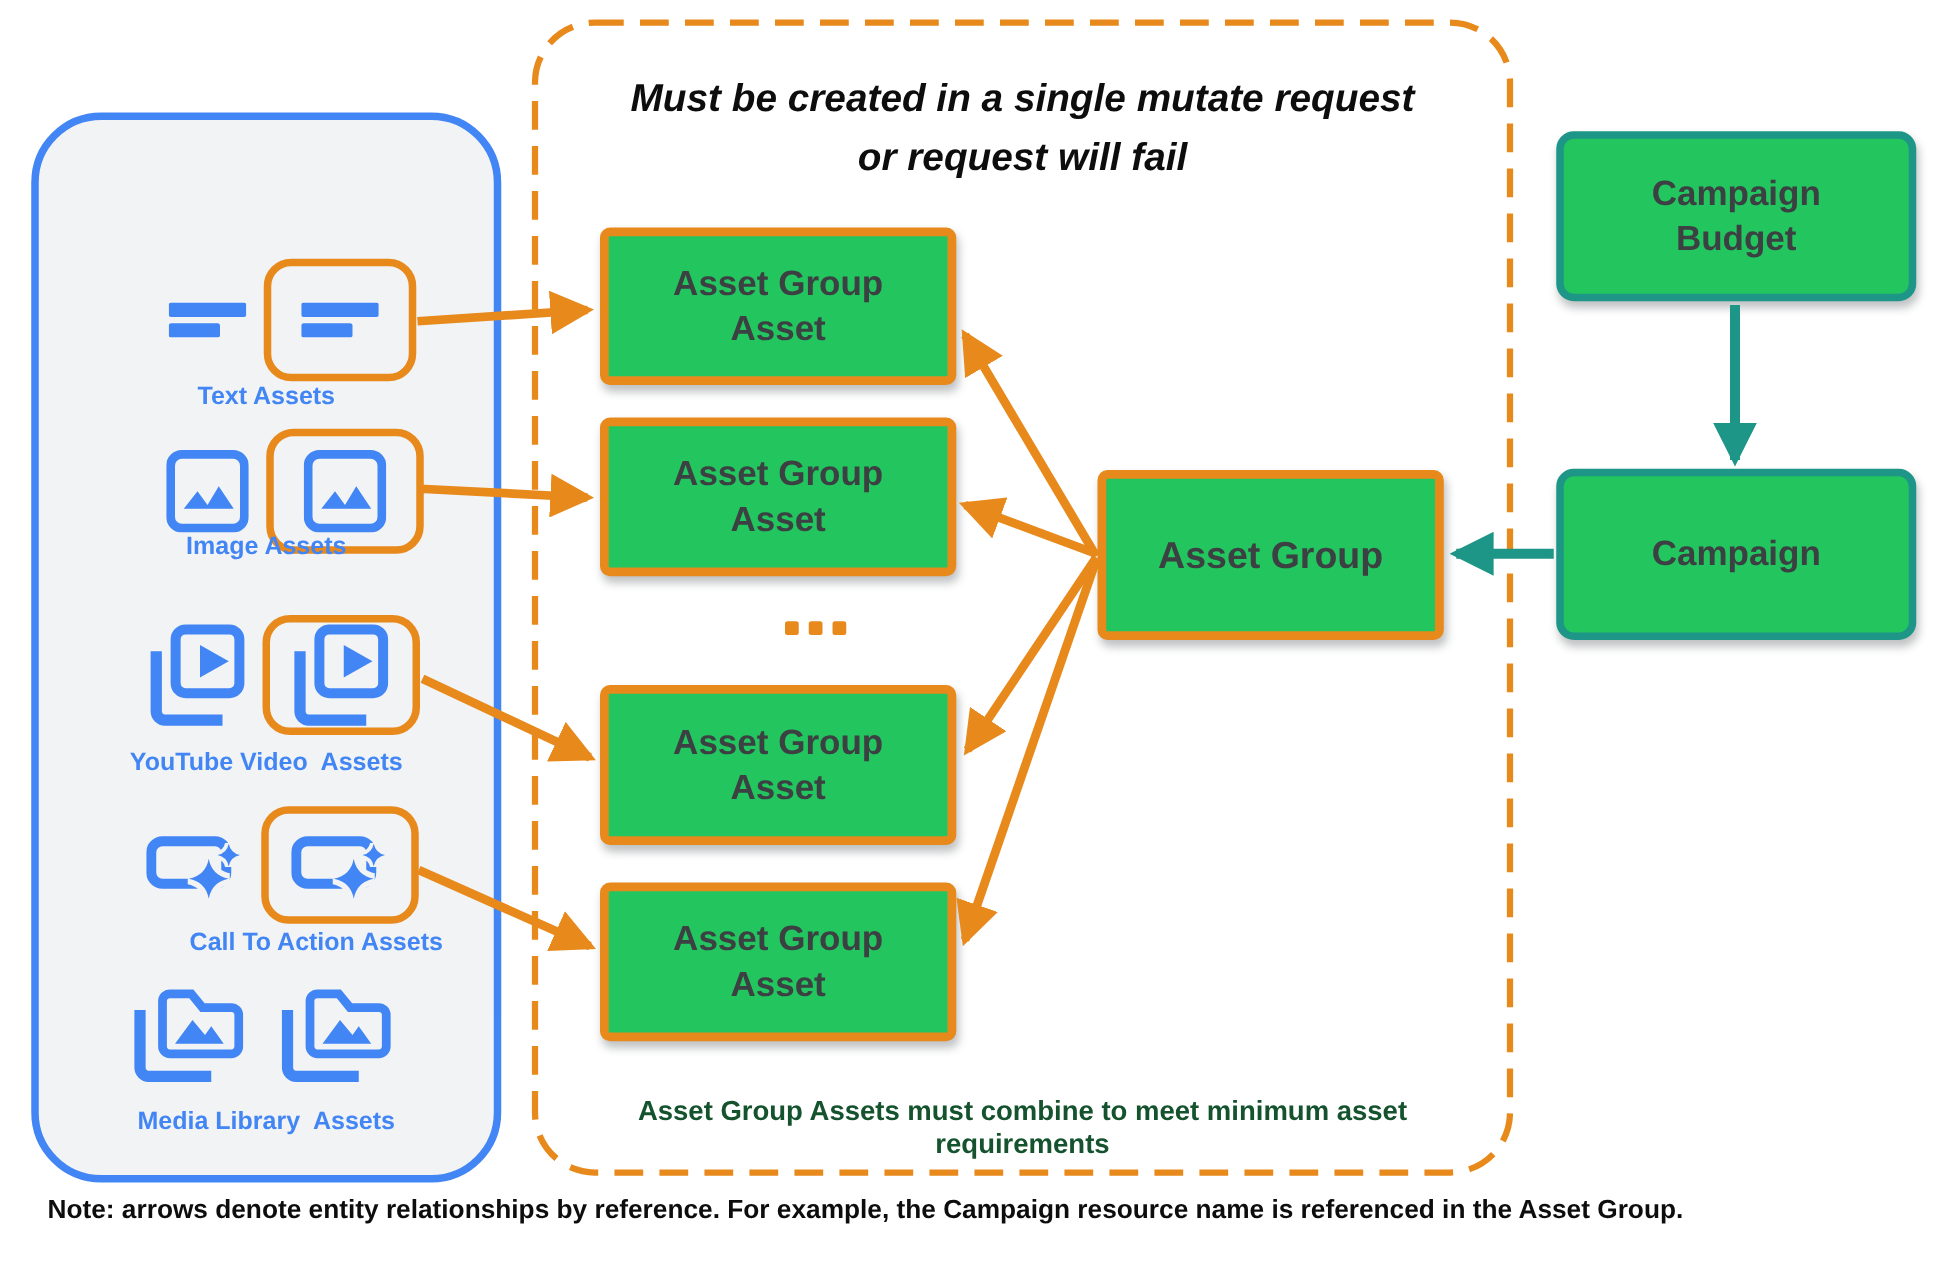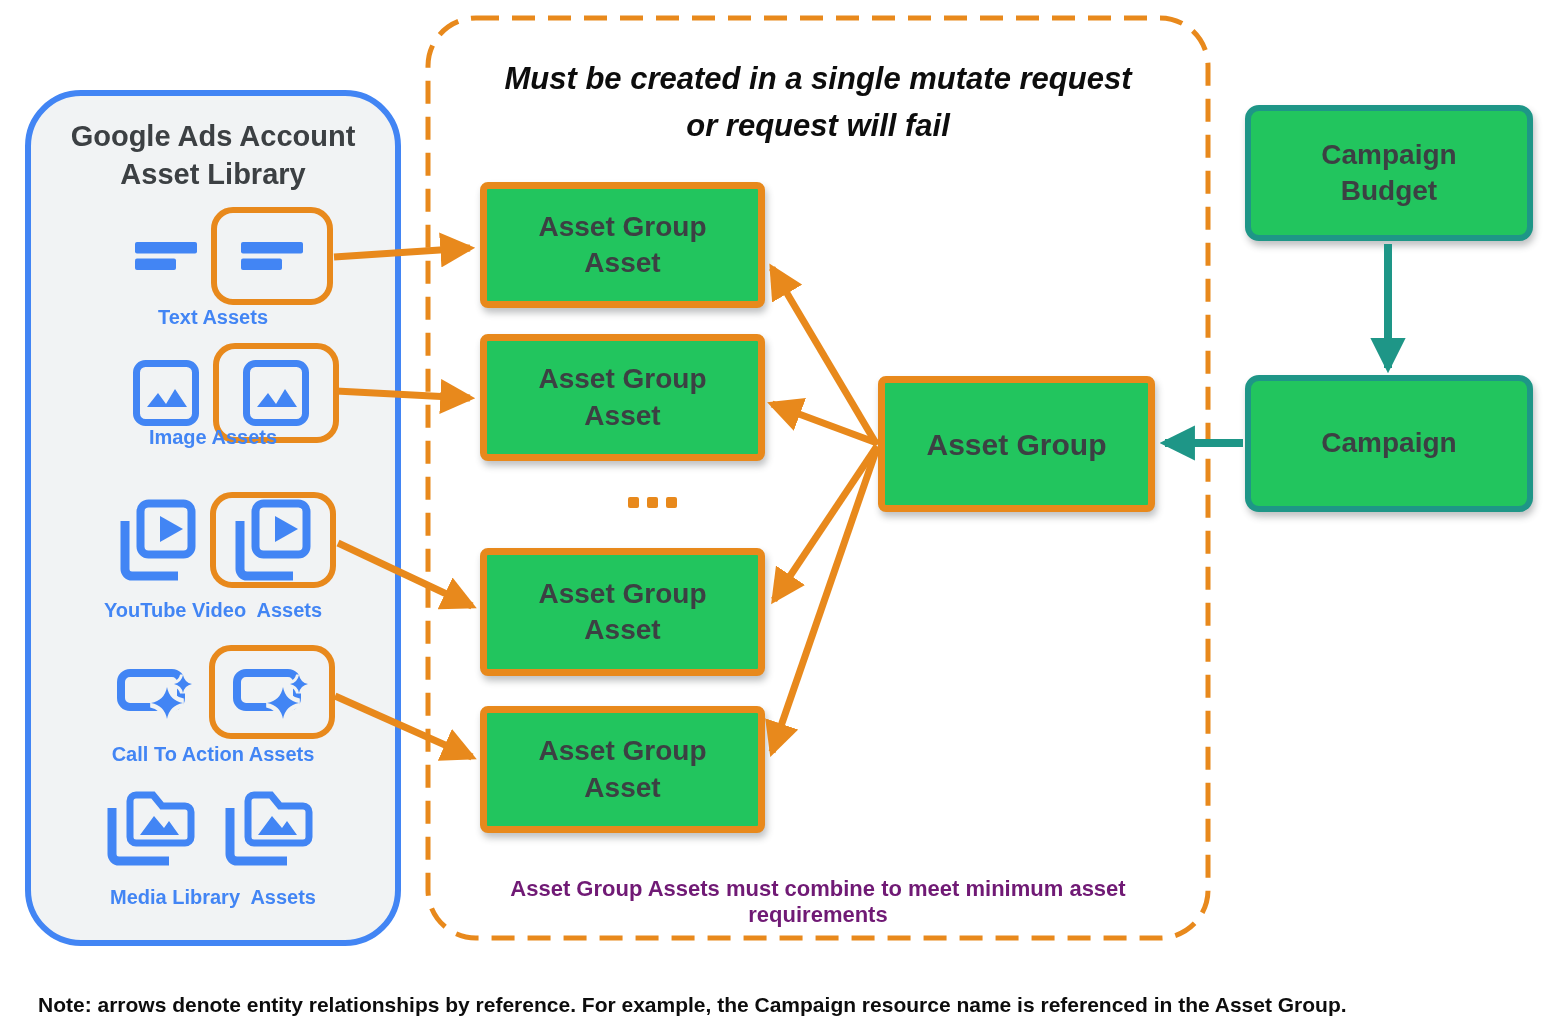--- a/index.html
+++ b/index.html
@@ -21,37 +21,35 @@
   .node{position:absolute;background:#22c55e;display:flex;align-items:center;justify-content:center;
     text-align:center;font-weight:bold;color:#3C4043;box-sizing:border-box;white-space:pre-line;
     box-shadow:2px 5px 7px rgba(60,64,67,.32);}
   .node.orange{border:7px solid #E8891C;border-radius:8px;font-size:28px;line-height:1.3;}
   .node.teal{border:6px solid #1E9687;border-radius:14px;font-size:28px;line-height:1.3;}
 
   
   .mutate-title{position:absolute;left:428px;top:56px;width:780px;text-align:center;
     font-style:italic;font-weight:bold;font-size:31px;line-height:1.5;color:#0d0d0d;white-space:pre-line;}
   .mutate-footer{position:absolute;left:438px;top:876px;width:760px;text-align:center;
-    font-weight:bold;font-size:22px;color:#701a75;}
+    font-weight:bold;font-size:22px;color:#14532d;}
   .ellipsis{position:absolute;left:628px;top:497px;display:flex;gap:8px;}
   .ellipsis .dot{width:11px;height:11px;background:#E8891C;border-radius:2px;}
 
-  .note{position:absolute;left:38px;top:993px;width:1500px;font-weight:bold;font-size:21px;color:#0d0d0d;}
+  .note{position:absolute;left:38px;top:956px;width:1500px;font-weight:bold;font-size:21px;color:#0d0d0d;}
 
   svg.overlay{position:absolute;left:0;top:0;z-index:20;pointer-events:none;}
   .icon{display:block;}
 </style>
 </head>
 <body>
 
 <div id="canvas">
 
   <div class="panel-library"></div>
-  <div class="lib-title">Google Ads Account
-Asset Library</div>
 
   <div class="lib-row" style="top:207px;height:98px;padding-left:110px;gap:14px;">
     <svg class="icon" width="62" height="28" viewBox="0 0 62 28">
       <rect x="0" y="0" width="62" height="11.5" rx="2" fill="#4285F4"></rect>
       <rect x="0" y="16.5" width="41" height="11.5" rx="2" fill="#4285F4"></rect>
     </svg>
     <div class="hl" style="width:122px;height:98px;">
       <svg class="icon" width="62" height="28" viewBox="0 0 62 28">
         <rect x="0" y="0" width="62" height="11.5" rx="2" fill="#4285F4"></rect>
         <rect x="0" y="16.5" width="41" height="11.5" rx="2" fill="#4285F4"></rect>
@@ -97,21 +95,21 @@
       <path d="M66 12 Q67.5 19.5 75 21 Q67.5 22.5 66 30 Q64.5 22.5 57 21 Q64.5 19.5 66 12 Z" fill="#4285F4" stroke="#F1F3F4" stroke-width="6" paint-order="stroke"></path>
     </svg>
     <div class="hl" style="width:126px;height:94px;">
       <svg class="icon" width="78" height="58" viewBox="0 0 78 58">
         <rect x="4" y="10" width="60" height="34" rx="9" fill="none" stroke="#4285F4" stroke-width="8"></rect>
         <path d="M50 24 Q52.5 37.5 66 40 Q52.5 42.5 50 56 Q47.5 42.5 34 40 Q47.5 37.5 50 24 Z" fill="#4285F4" stroke="#F1F3F4" stroke-width="9" paint-order="stroke"></path>
         <path d="M66 12 Q67.5 19.5 75 21 Q67.5 22.5 66 30 Q64.5 22.5 57 21 Q64.5 19.5 66 12 Z" fill="#4285F4" stroke="#F1F3F4" stroke-width="6" paint-order="stroke"></path>
       </svg>
     </div>
   </div>
-  <div class="lib-label" style="top:743px;">Call To Action Assets</div>
+  <div class="lib-label" style="top:743px;padding-left:40px;">Call To Action Assets</div>
 
   <div class="lib-row" style="top:786px;height:82px;padding-left:82px;gap:30px;">
     <svg class="icon" width="88" height="82" viewBox="0 0 88 82">
       <path d="M5 22 V68 a7 7 0 0 0 7 7 H62" fill="none" stroke="#4285F4" stroke-width="9"></path>
       <path d="M29 9 H46 L55 20 H78 A6 6 0 0 1 84 26 V51 A6 6 0 0 1 78 57 H29 A6 6 0 0 1 23 51 V15 A6 6 0 0 1 29 9 Z" fill="none" stroke="#4285F4" stroke-width="7"></path>
       <path d="M33 49 L47 30 L57 42 L62 35 L72 49 Z" fill="#4285F4"></path>
     </svg>
     <svg class="icon" width="88" height="82" viewBox="0 0 88 82">
       <path d="M5 22 V68 a7 7 0 0 0 7 7 H62" fill="none" stroke="#4285F4" stroke-width="9"></path>
       <path d="M29 9 H46 L55 20 H78 A6 6 0 0 1 84 26 V51 A6 6 0 0 1 78 57 H29 A6 6 0 0 1 23 51 V15 A6 6 0 0 1 29 9 Z" fill="none" stroke="#4285F4" stroke-width="7"></path>

